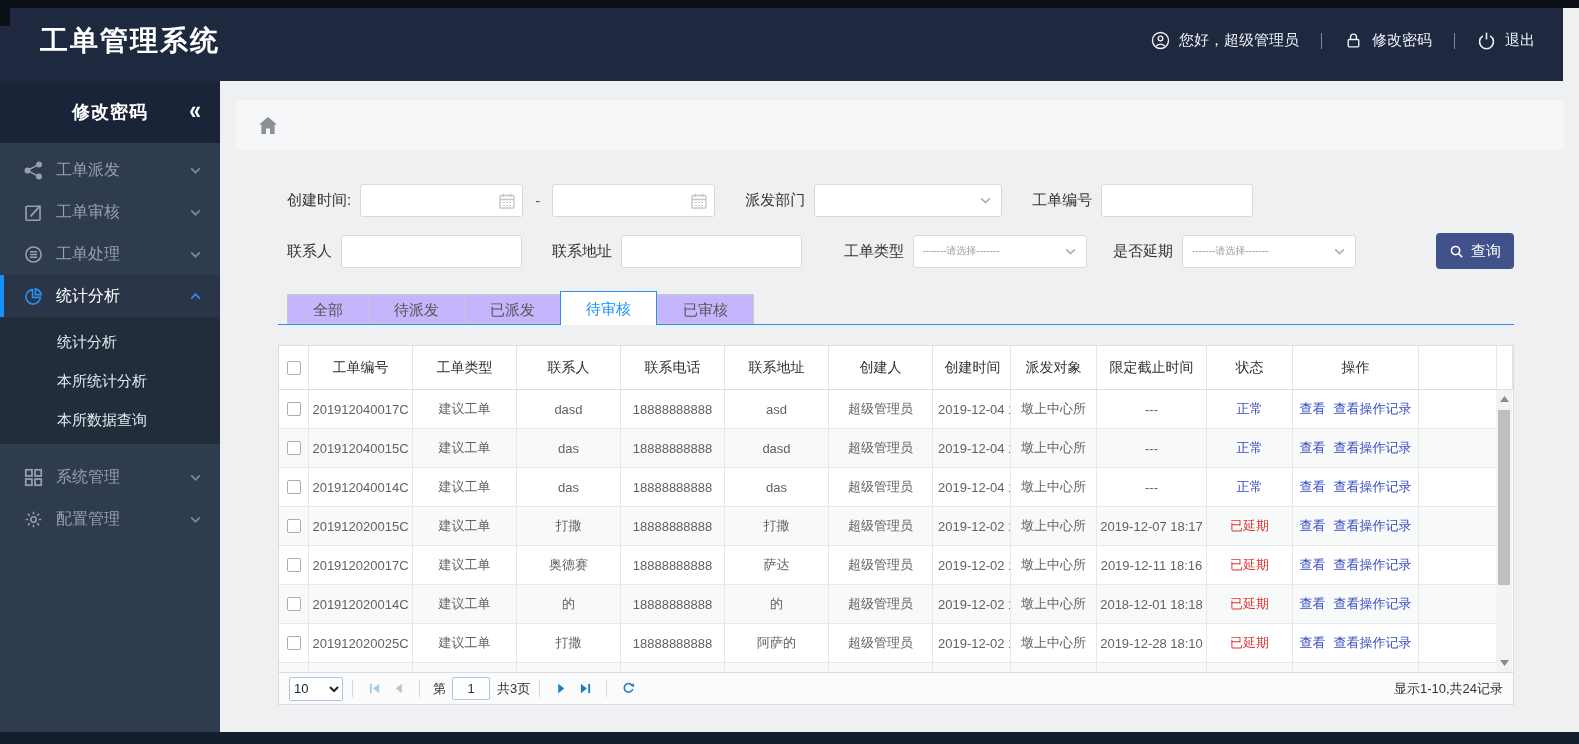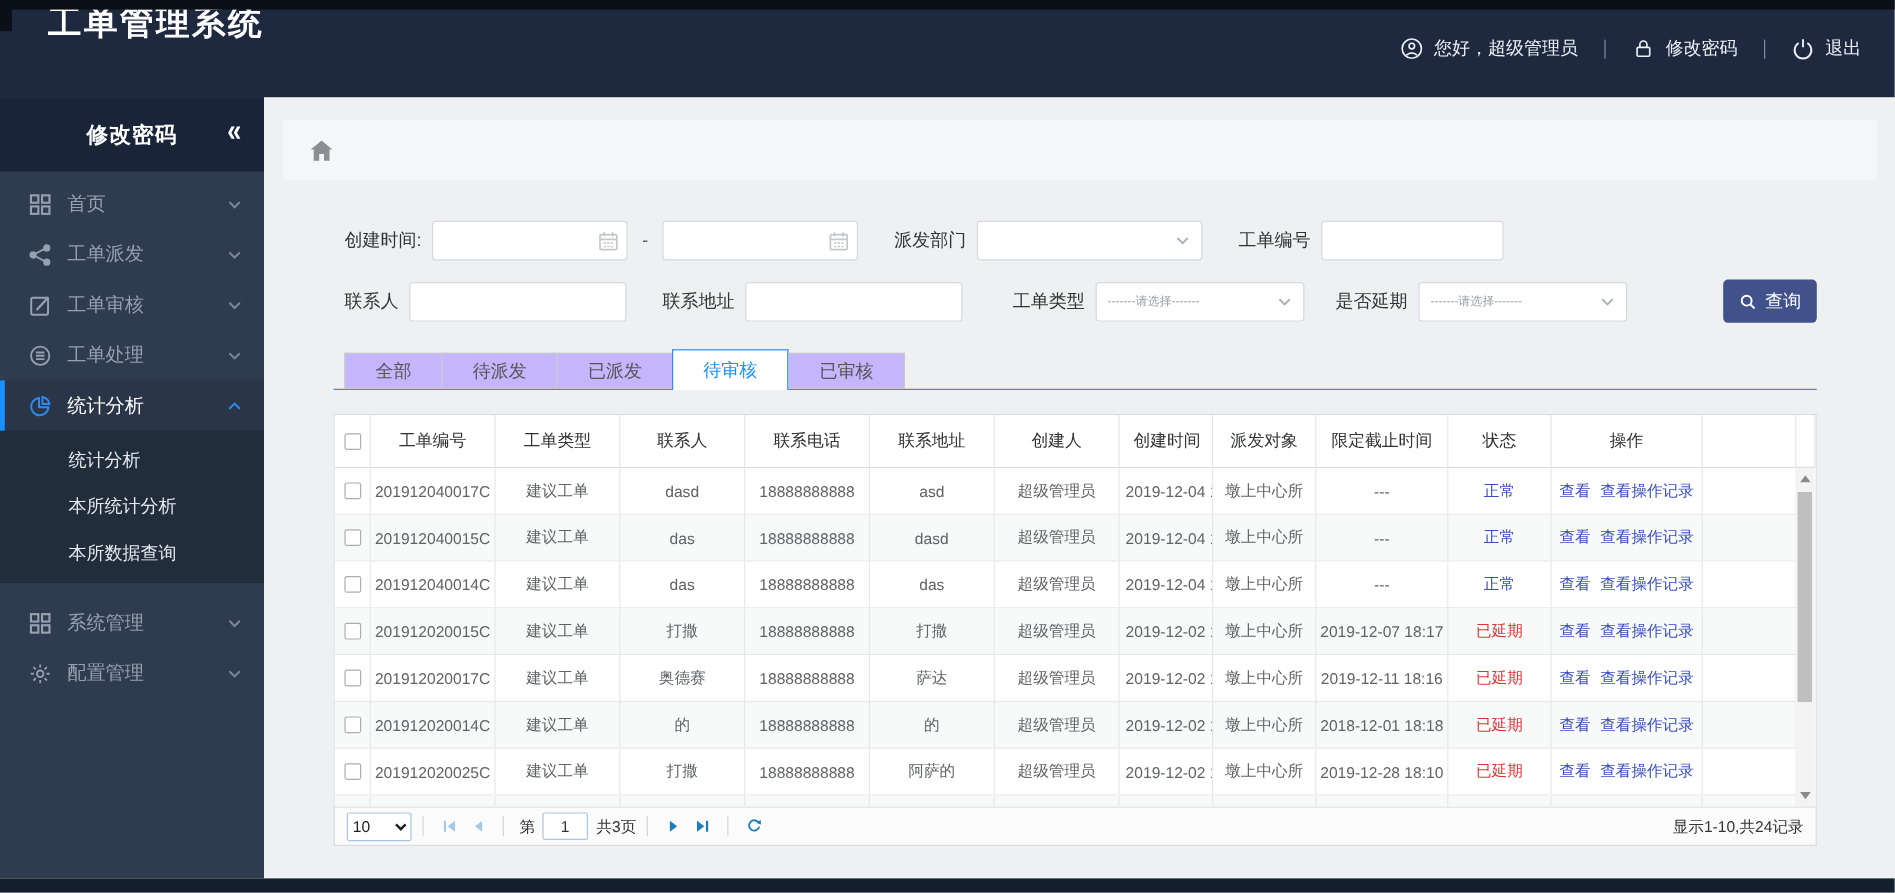--- a/index.html
+++ b/index.html
@@ -5,21 +5,21 @@
   * { box-sizing: border-box; margin: 0; padding: 0; }
   html,body { width:1579px; height:744px; overflow:hidden; }
   body { font-family:"Liberation Sans","DejaVu Sans",sans-serif; background:#eef0f1; position:relative; }
   svg { display:block; }
 
   
   .chrome-top { position:absolute; top:0; left:0; right:0; height:8px; background:#0b0f18; z-index:50; }
   .chrome-corner { position:absolute; top:0; left:0; width:10px; height:26px; background:#0b0f18; z-index:50; }
 
   
-  header { position:absolute; top:0; left:0; right:0; height:81px; background:#1e2940; display:flex; z-index:10; }
+  header { position:absolute; top:0; left:0; right:16px; height:81px; background:#1e2940; display:flex; align-items:center; z-index:10; }
   .app-title { color:#fff; font-size:28px; font-weight:bold; letter-spacing:2px; margin-left:40px; }
   .header-right { margin-left:auto; margin-right:28px; display:flex; align-items:center; color:#eef1f6; font-size:15px; }
   .hdr-item { display:flex; align-items:center; gap:9px; cursor:default; }
   .hdr-item.link { cursor:pointer; }
   .hdr-divider { width:1px; height:16px; background:rgba(255,255,255,.45); margin:0 22px; }
   .hdr-icon { width:19px; height:19px; color:#eef1f6; }
 
   
   aside { position:absolute; top:81px; left:0; width:220px; bottom:12px; background:#2f3b4e; z-index:5; }
   .nav-title { height:62px; background:#1a2439; color:#fff; font-size:18px; font-weight:bold; display:flex; align-items:center; justify-content:center; position:relative; letter-spacing:1px; }
@@ -158,36 +158,20 @@
 
 <aside>
   <div class="nav-title">
     <span>修改密码</span>
     <span class="collapse-btn">«</span>
   </div>
   <nav class="menu" id="menu">
       <div class="menu-item">
         <span class="mi-icon">
           <svg viewBox="0 0 16 16" width="19" height="19">
-            <g fill="none" stroke="currentColor" stroke-width="1.5">
-              <rect x="1.5" y="1.5" width="5.2" height="5.2"></rect>
-              <rect x="9.3" y="1.5" width="5.2" height="5.2"></rect>
-              <rect x="1.5" y="9.3" width="5.2" height="5.2"></rect>
-              <rect x="9.3" y="9.3" width="5.2" height="5.2"></rect>
-            </g>
-          </svg>
-        </span>
-        <span>首页</span>
-        <svg class="chev" viewBox="0 0 12 12">
-          <path d="M2 4 L6 8 L10 4" fill="none" stroke="currentColor" stroke-width="1.6"></path>
-        </svg>
-      </div>
-      <div class="menu-item">
-        <span class="mi-icon">
-          <svg viewBox="0 0 16 16" width="19" height="19">
             <g stroke="currentColor" stroke-width="1.3" fill="currentColor">
               <circle cx="3" cy="8" r="1.9"></circle>
               <circle cx="12.6" cy="3" r="1.9"></circle>
               <circle cx="12.6" cy="13" r="1.9"></circle>
               <path d="M4.6 7.1 L11 3.7 M4.6 8.9 L11 12.3" fill="none"></path>
             </g>
           </svg>
         </span>
         <span>工单派发</span>
         <svg class="chev" viewBox="0 0 12 12">

